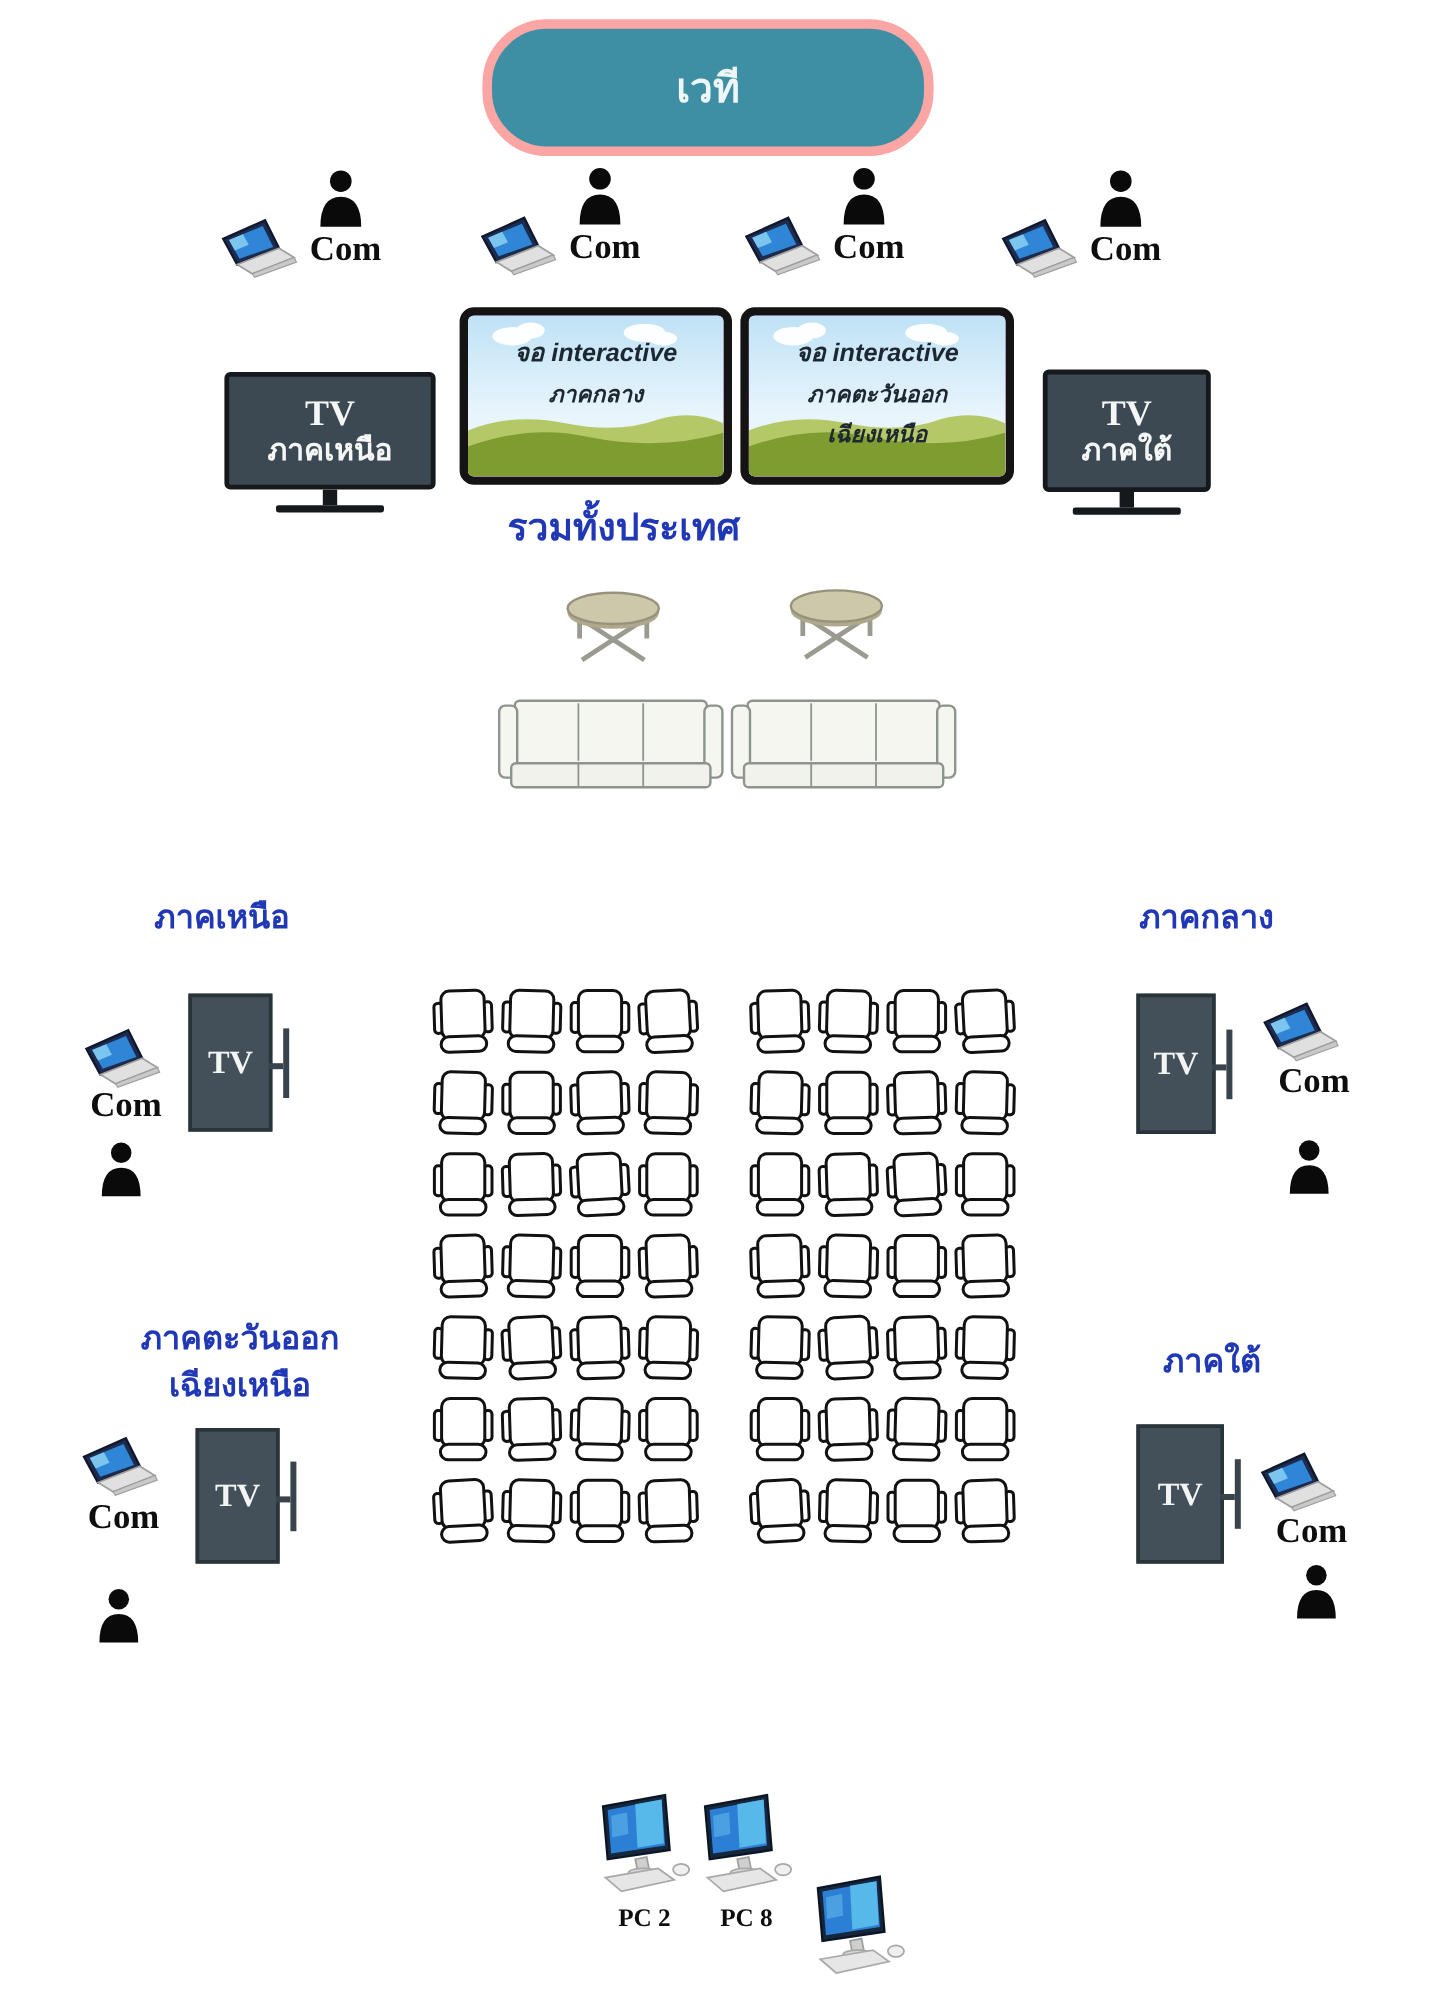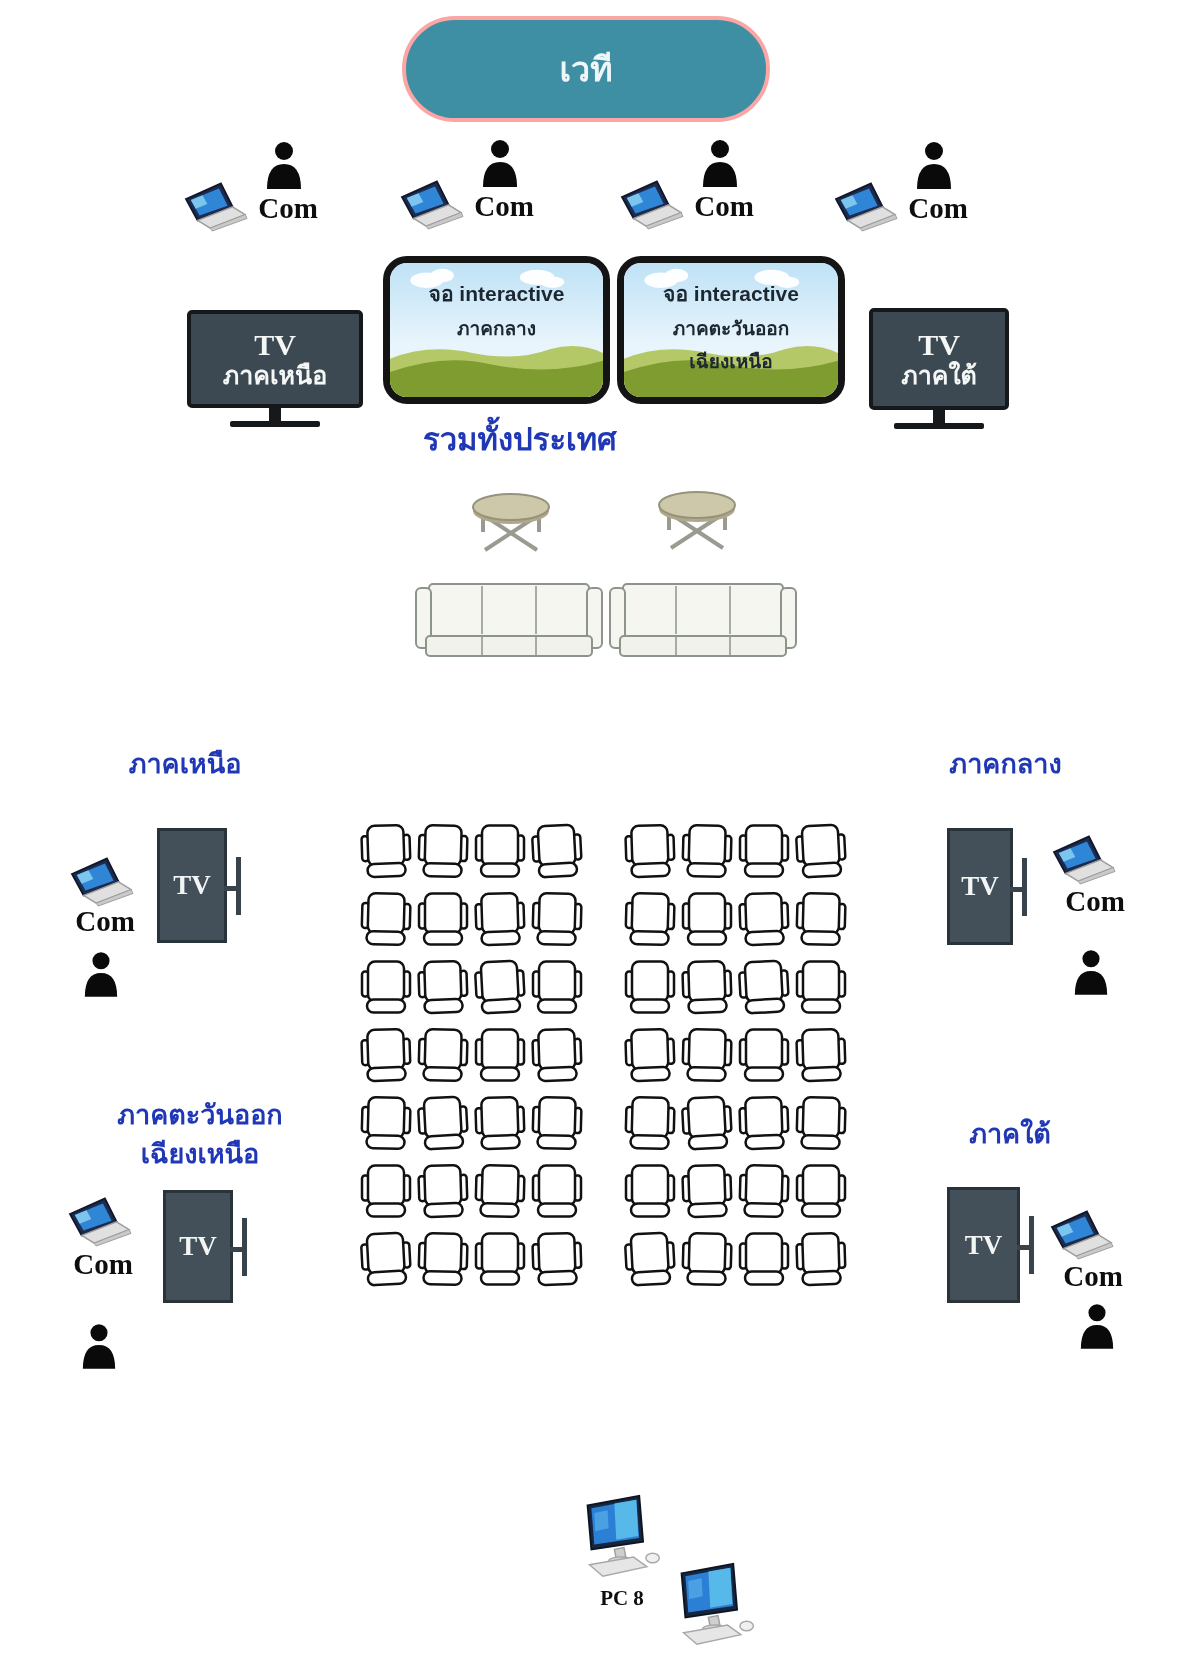--- a/index.html
+++ b/index.html
@@ -3,21 +3,21 @@
 <meta charset="utf-8">
 <style>
   html,body{margin:0;padding:0;background:#ffffff;}
   #canvas{position:relative;width:1200px;height:1658px;background:#ffffff;overflow:hidden;
           font-family:"Liberation Sans",sans-serif;}
   .abs{position:absolute;}
   .icon-slot{display:block;}
   .icon-slot svg,.chair-block svg{display:block;width:100%;height:100%;}
 
   
-  #stage{left:402px;top:16px;width:360px;height:98px;background:#3e8fa4;border:4px solid #fca5a5;
+  #stage{left:402px;top:16px;width:360px;height:98px;background:#3e8fa4;border:8px solid #fca5a5;
          border-radius:54px;display:flex;align-items:center;justify-content:center;}
   #stage span{color:#eef6f7;font-size:34px;font-weight:bold;}
 
   
   .com-group{width:150px;height:96px;}
   #com1{left:182px;top:140px;} #com2{left:398px;top:138px;} #com3{left:618px;top:138px;} #com4{left:832px;top:140px;}
   .com-group .laptop-slot{position:absolute;left:0;top:30px;width:70px;height:62px;}
   .com-group .person-slot{position:absolute;left:82px;top:0;width:40px;height:50px;}
   .com-group .com-label{position:absolute;left:62px;top:52px;width:88px;text-align:center;
          font-family:"Liberation Serif",serif;font-weight:bold;font-size:29px;color:#0e0e0e;}
@@ -28,21 +28,21 @@
   #tv-north{left:187px;top:310px;width:168px;height:90px;}
   #tv-south{left:869px;top:308px;width:132px;height:94px;}
   .tv-land .l1{font-size:30px;line-height:1.1;}
   .tv-land .l2{font-size:25px;line-height:1.2;} 
   .stand{width:100%;display:flex;flex-direction:column;align-items:center;}
   .stand .pole{width:12px;height:13px;background:#15191c;}
   .stand .base{width:90px;height:6px;background:#15191c;border-radius:2px;}
   #stand-n{left:187px;top:408px;width:176px;}
   #stand-s{left:869px;top:410px;width:140px;}
 
-  .board{border:7px solid #141414;border-radius:24px;overflow:hidden;background:#f0abfc;}
+  .board{border:7px solid #141414;border-radius:12px;overflow:hidden;background:#f0abfc;font-style:italic;}
   #board-central{left:383px;top:256px;width:213px;height:134px;}
   #board-ne{left:617px;top:256px;width:214px;height:134px;}
   .board-inner{position:relative;width:100%;height:100%;
       background:linear-gradient(#bfe2f6,#e9f5fc 62%);}
   .board-bg{position:absolute;left:0;top:0;width:100%;height:100%;}
   .board-text{position:absolute;left:0;top:14px;width:100%;display:flex;flex-direction:column;
       align-items:center;gap:3px;color:#1d2731;font-weight:bold;}
   .board-text .bl1{font-size:21px;} .board-text .bl2,.board-text .bl3{font-size:19px;}
 
   
@@ -706,20 +706,35 @@
     <rect x="7" y="41" width="38" height="13" rx="6.5" fill="#fff" stroke="#111" stroke-width="2.5"></rect>
   </svg>
       <svg viewBox="0 0 52 58">
     <rect x="2" y="13" width="7" height="25" rx="3" fill="#fff" stroke="#111" stroke-width="2.5"></rect>
     <rect x="43" y="13" width="7" height="25" rx="3" fill="#fff" stroke="#111" stroke-width="2.5"></rect>
     <rect x="8" y="3" width="36" height="40" rx="7" fill="#fff" stroke="#111" stroke-width="2.5"></rect>
     <rect x="7" y="41" width="38" height="13" rx="6.5" fill="#fff" stroke="#111" stroke-width="2.5"></rect>
   </svg>
     </div>
 
+  <div id="pc2" class="abs pc-group">
+    <span class="pc-slot icon-slot">
+        <svg viewBox="0 0 92 96">
+    <polygon points="10,16 64,6 68,54 14,62" fill="#16263d" stroke="#0b1524" stroke-width="2"></polygon>
+    <polygon points="14,19 61,10 64,50 17,57" fill="#2b7fd4"></polygon>
+    <polygon points="38,14 61,10 63,48 40,52" fill="#57b8ea"></polygon>
+    <polygon points="17,24 31,21 32,40 18,43" fill="#4aa0e0"></polygon>
+    <polygon points="38,62 48,60 50,70 40,72" fill="#cfcfcf" stroke="#9e9e9e" stroke-width="1.5"></polygon>
+    <ellipse cx="45" cy="74" rx="13" ry="4" fill="#d9d9d9" stroke="#a8a8a8" stroke-width="1.5"></ellipse>
+    <polygon points="12,78 58,70 72,80 26,90" fill="#e6e6e6" stroke="#a8a8a8" stroke-width="1.5"></polygon>
+    <ellipse cx="78" cy="71" rx="7" ry="5" fill="#f0f0f0" stroke="#a8a8a8" stroke-width="1.5"></ellipse>
+  </svg>
+      </span>
+    <span class="pc-label">PC 2</span>
+  </div>
   <div id="pc3" class="abs pc-group">
     <span class="pc-slot icon-slot">
         <svg viewBox="0 0 92 96">
     <polygon points="10,16 64,6 68,54 14,62" fill="#16263d" stroke="#0b1524" stroke-width="2"></polygon>
     <polygon points="14,19 61,10 64,50 17,57" fill="#2b7fd4"></polygon>
     <polygon points="38,14 61,10 63,48 40,52" fill="#57b8ea"></polygon>
     <polygon points="17,24 31,21 32,40 18,43" fill="#4aa0e0"></polygon>
     <polygon points="38,62 48,60 50,70 40,72" fill="#cfcfcf" stroke="#9e9e9e" stroke-width="1.5"></polygon>
     <ellipse cx="45" cy="74" rx="13" ry="4" fill="#d9d9d9" stroke="#a8a8a8" stroke-width="1.5"></ellipse>
     <polygon points="12,78 58,70 72,80 26,90" fill="#e6e6e6" stroke="#a8a8a8" stroke-width="1.5"></polygon>

